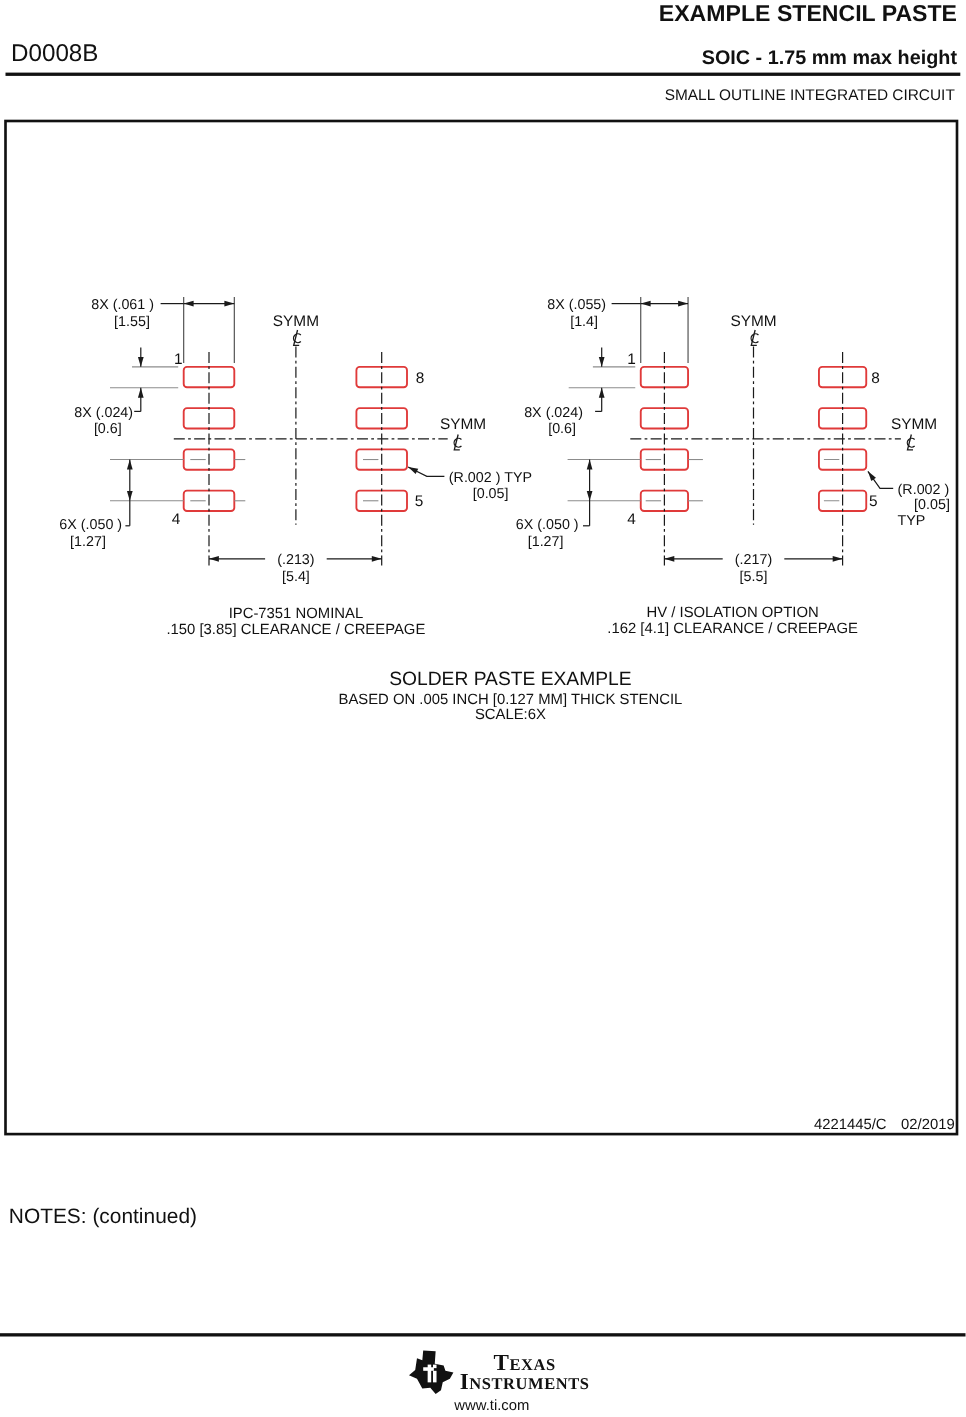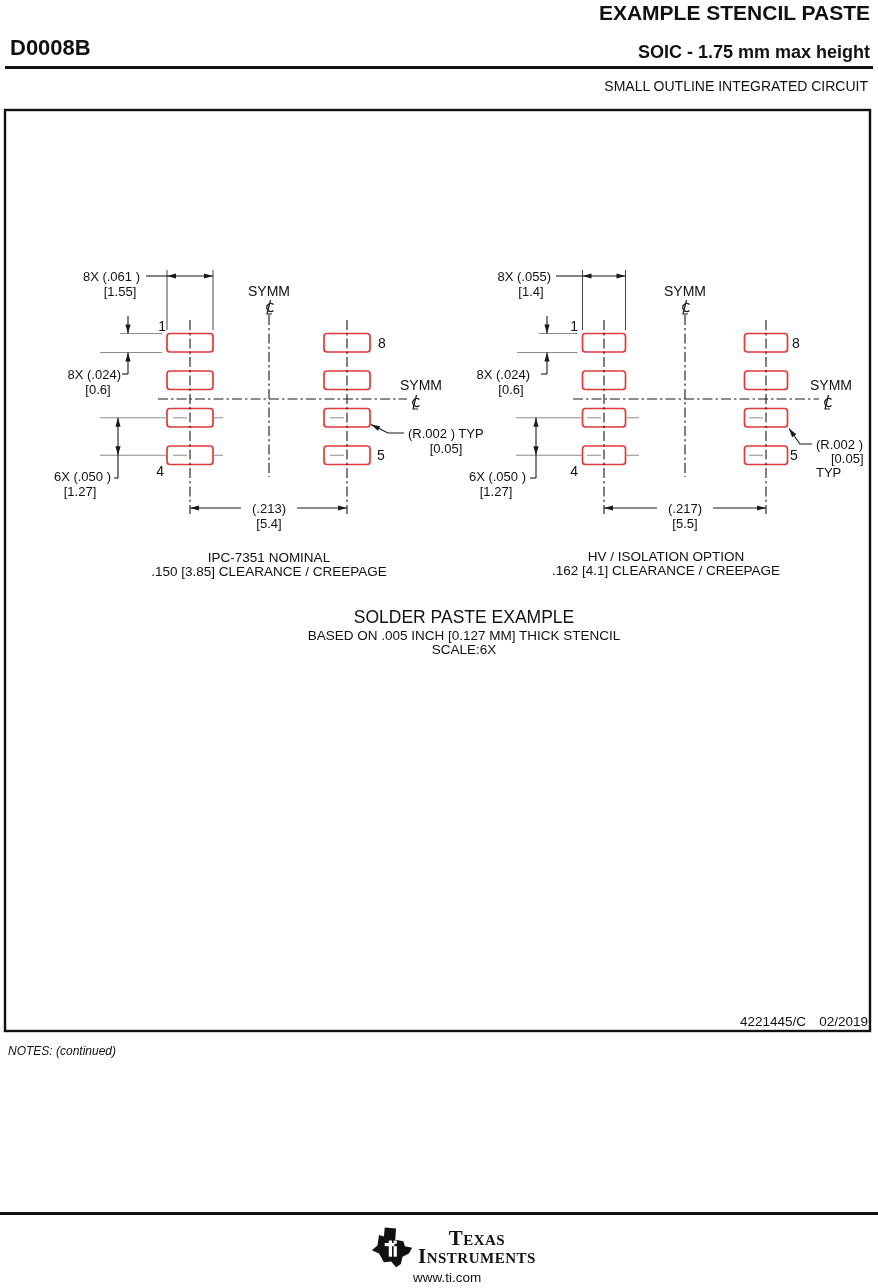--- a/index.html
+++ b/index.html
@@ -1,30 +1,30 @@
 <!DOCTYPE html>
 <html><head>
 <meta charset="utf-8">
 <style>
   html,body{margin:0;padding:0;background:#fff;}
   #page{position:relative;width:878px;height:1288px;background:#fff;overflow:hidden;
         font-family:"Liberation Sans",sans-serif;color:#111;}
   .abs{position:absolute;}
   .hdr-title{top:1px;right:8px;font-size:21px;font-weight:bold;}
-  .hdr-part{top:35px;left:10px;font-size:22px;font-weight:bold;}
+  .hdr-part{top:35px;left:10px;font-size:22px;font-weight:normal;}
   .hdr-sub{top:42px;right:8px;font-size:18px;font-weight:bold;}
   .hdr-rule{top:66px;left:5px;right:5px;height:3px;background:#111;}
   .hdr-cat{top:78px;right:10px;font-size:14px;}
   svg text{fill:#111;font-family:"Liberation Sans",sans-serif;}
   text.dim{font-size:13px;}
   text.pin{font-size:14px;}
   text.sym{font-size:14px;}
   text.cap{font-size:13.5px;}
   text.big{font-size:17.5px;}
-  .notes-head{top:1044px;left:8px;font-size:12px;font-style:italic;}
+  .notes-head{top:1096px;left:8px;font-size:19px;}
   .notes{top:1076px;left:8px;width:845px;font-size:13.5px;line-height:15px;}
   .note-cont{padding-left:18px;}
   .ft-rule{top:1212px;left:0;right:0;height:3px;background:#111;}
   .ft-logo{top:1225px;left:371px;width:42px;height:44px;}
   .brand{top:1229px;left:418px;font-family:"Liberation Serif",serif;font-weight:bold;
          font-variant:small-caps;font-size:21px;line-height:18px;letter-spacing:.5px;text-align:center;}
   .ft-url{top:1270px;left:413px;width:100px;text-align:left;font-size:13.5px;}
 </style>
 </head>
 <body>

